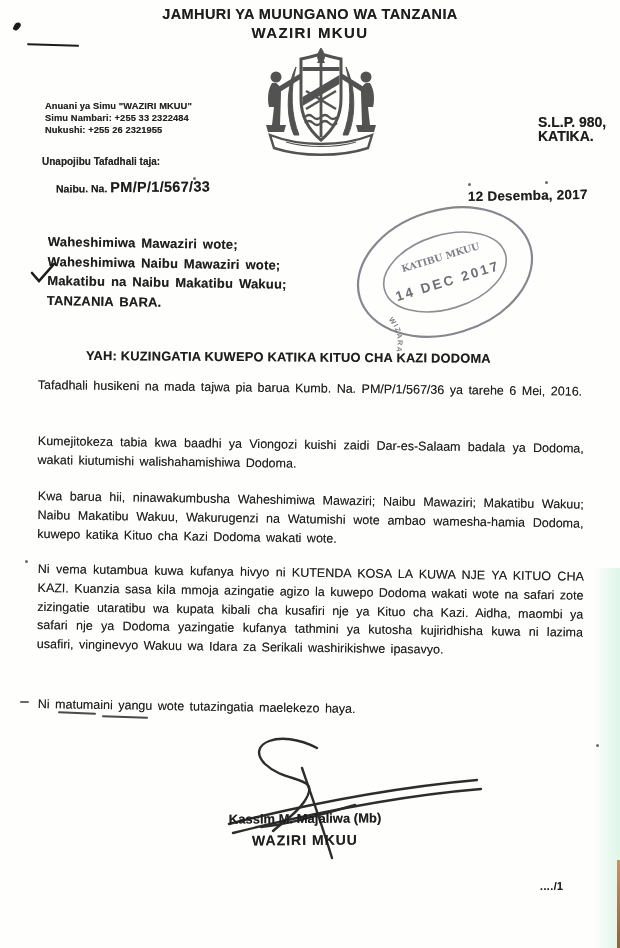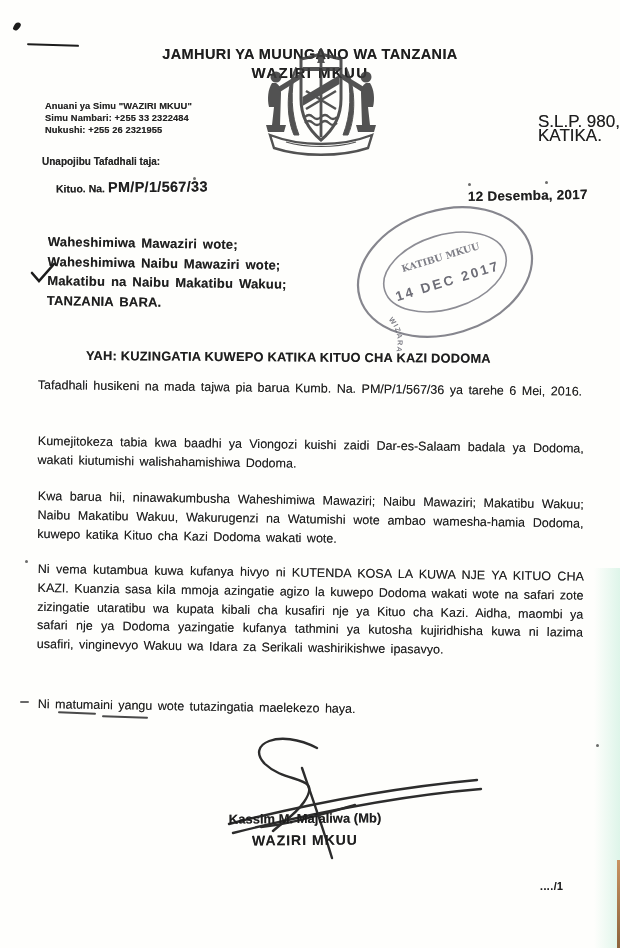--- a/index.html
+++ b/index.html
@@ -3,29 +3,29 @@
 <meta charset="utf-8">
 <style>
   html,body{margin:0;padding:0;background:#e8e8e8;}
   .pg{
     position:relative;width:620px;height:948px;margin:0 auto;
     background:#fefefc;overflow:hidden;
     font-family:"Liberation Sans",sans-serif;color:#1e1e1e;
   }
   .ink{text-shadow:0 0 .5px rgba(25,25,25,.55);}
   .abs{position:absolute;}
-  .hdr{left:0;top:6px;width:620px;text-align:center;font-weight:bold;margin-top:40px;}
+  .hdr{left:0;top:6px;width:620px;text-align:center;font-weight:bold;}
   .hdr .l1{font-size:14.5px;letter-spacing:.4px;}
   .hdr .l2{font-size:15px;letter-spacing:1.4px;margin-top:2px;}
   .emblem{left:256px;top:46px;width:130px;height:116px;opacity:.88;}
   .contact{left:45px;top:101px;font-size:9.3px;font-weight:bold;line-height:11.8px;letter-spacing:.1px;color:#262626;}
   .replynote{left:42px;top:156px;font-size:10px;font-weight:bold;color:#262626;}
   .kumb{left:56px;top:179px;font-size:10.5px;font-weight:bold;transform:rotate(-.4deg);}
   .kumb .refnum{font-size:14.5px;letter-spacing:.3px;}
-  .slp{left:538px;top:115px;font-size:17px;font-weight:normal;line-height:14px;}
+  .slp{left:538px;top:115px;font-size:14px;font-weight:bold;line-height:14px;}
   .date{left:468px;top:188px;font-size:13.5px;font-weight:bold;transform:rotate(-1deg);letter-spacing:.2px;}
   .recipients{left:48px;top:232px;font-size:13px;font-weight:bold;line-height:19.5px;letter-spacing:.2px;word-spacing:2px;transform:rotate(.9deg);transform-origin:left top;}
   .checkmark{left:30px;top:262px;width:26px;height:22px;}
   .stamp{left:352px;top:206px;width:186px;height:132px;transform:rotate(-17deg);color:#50505c;opacity:.92;}
   .subject{left:86px;top:348px;width:500px;font-size:12.8px;font-weight:bold;letter-spacing:.25px;transform:rotate(.4deg);transform-origin:left top;}
   .para{left:38px;width:546px;font-size:12.5px;line-height:18.8px;text-align:justify;word-spacing:2px;transform-origin:left top;}
   .p1{top:376px;transform:rotate(.7deg);}
   .p2{top:432px;transform:rotate(.8deg);}
   .p3{top:487px;transform:rotate(.9deg);}
   .p4{top:560px;transform:rotate(.8deg);}
@@ -92,21 +92,21 @@
     </svg>
   </div>
 
   <div class="abs contact ink">
     <div>Anuani ya Simu "WAZIRI MKUU"</div>
     <div>Simu Nambari: +255 33 2322484</div>
     <div>Nukushi: +255 26 2321955</div>
   </div>
   <div class="abs replynote ink">Unapojibu Tafadhali taja:</div>
   <div class="abs kumb ink">
-    <span>Kituo. Na.</span>
+    <span>Naibu. Na.</span>
     <span class="refnum">PM/P/1/567/33</span>
   </div>
 
   <div class="abs slp ink">
     <div>S.L.P. 980,</div>
     <div>KATIKA.</div>
   </div>
   <div class="abs date ink">12 Desemba, 2017</div>
 
   <div class="abs recipients ink">

